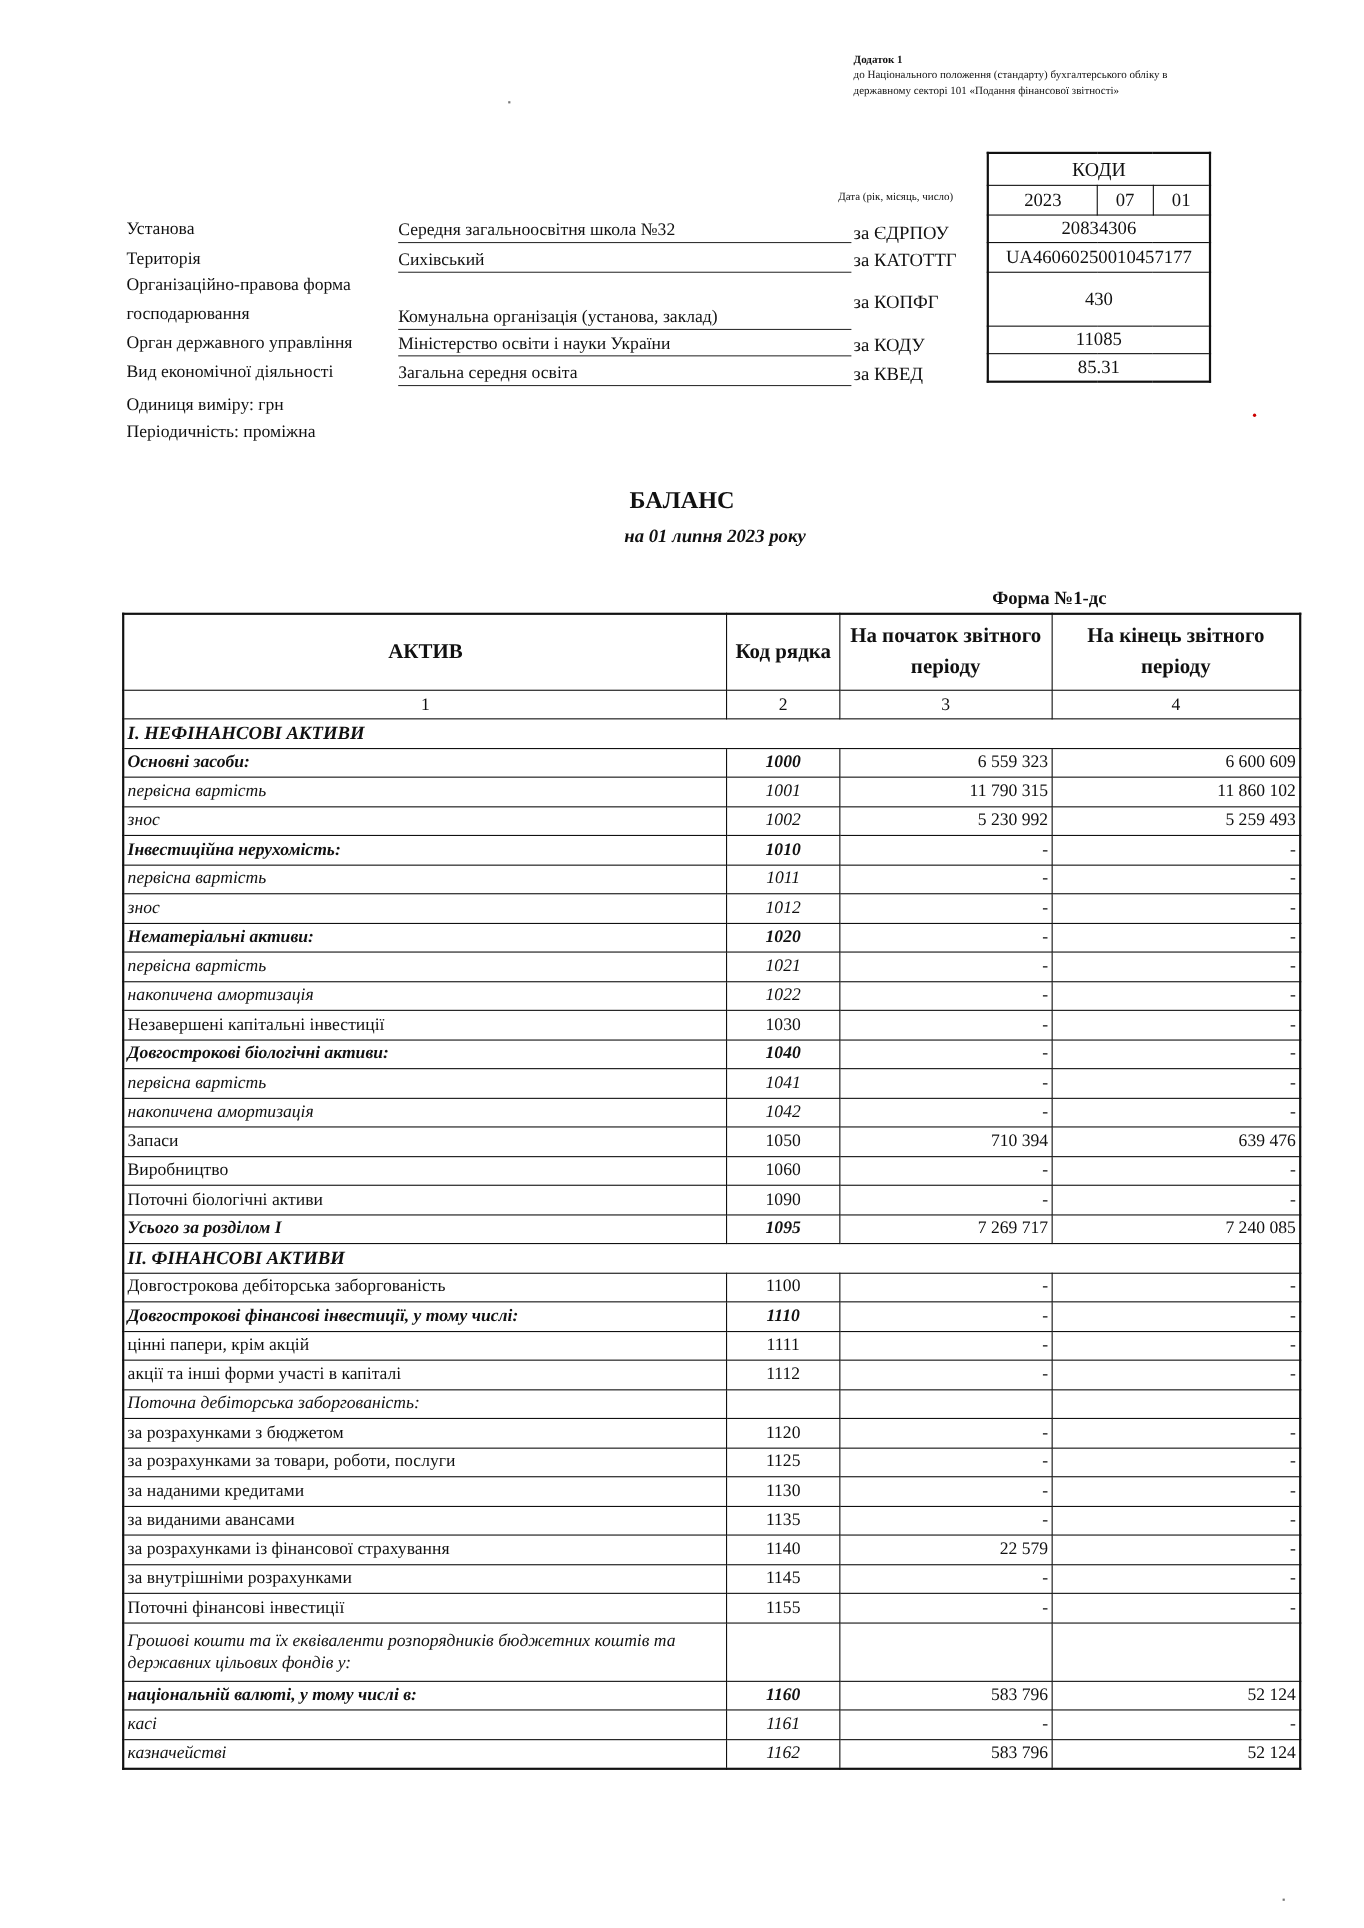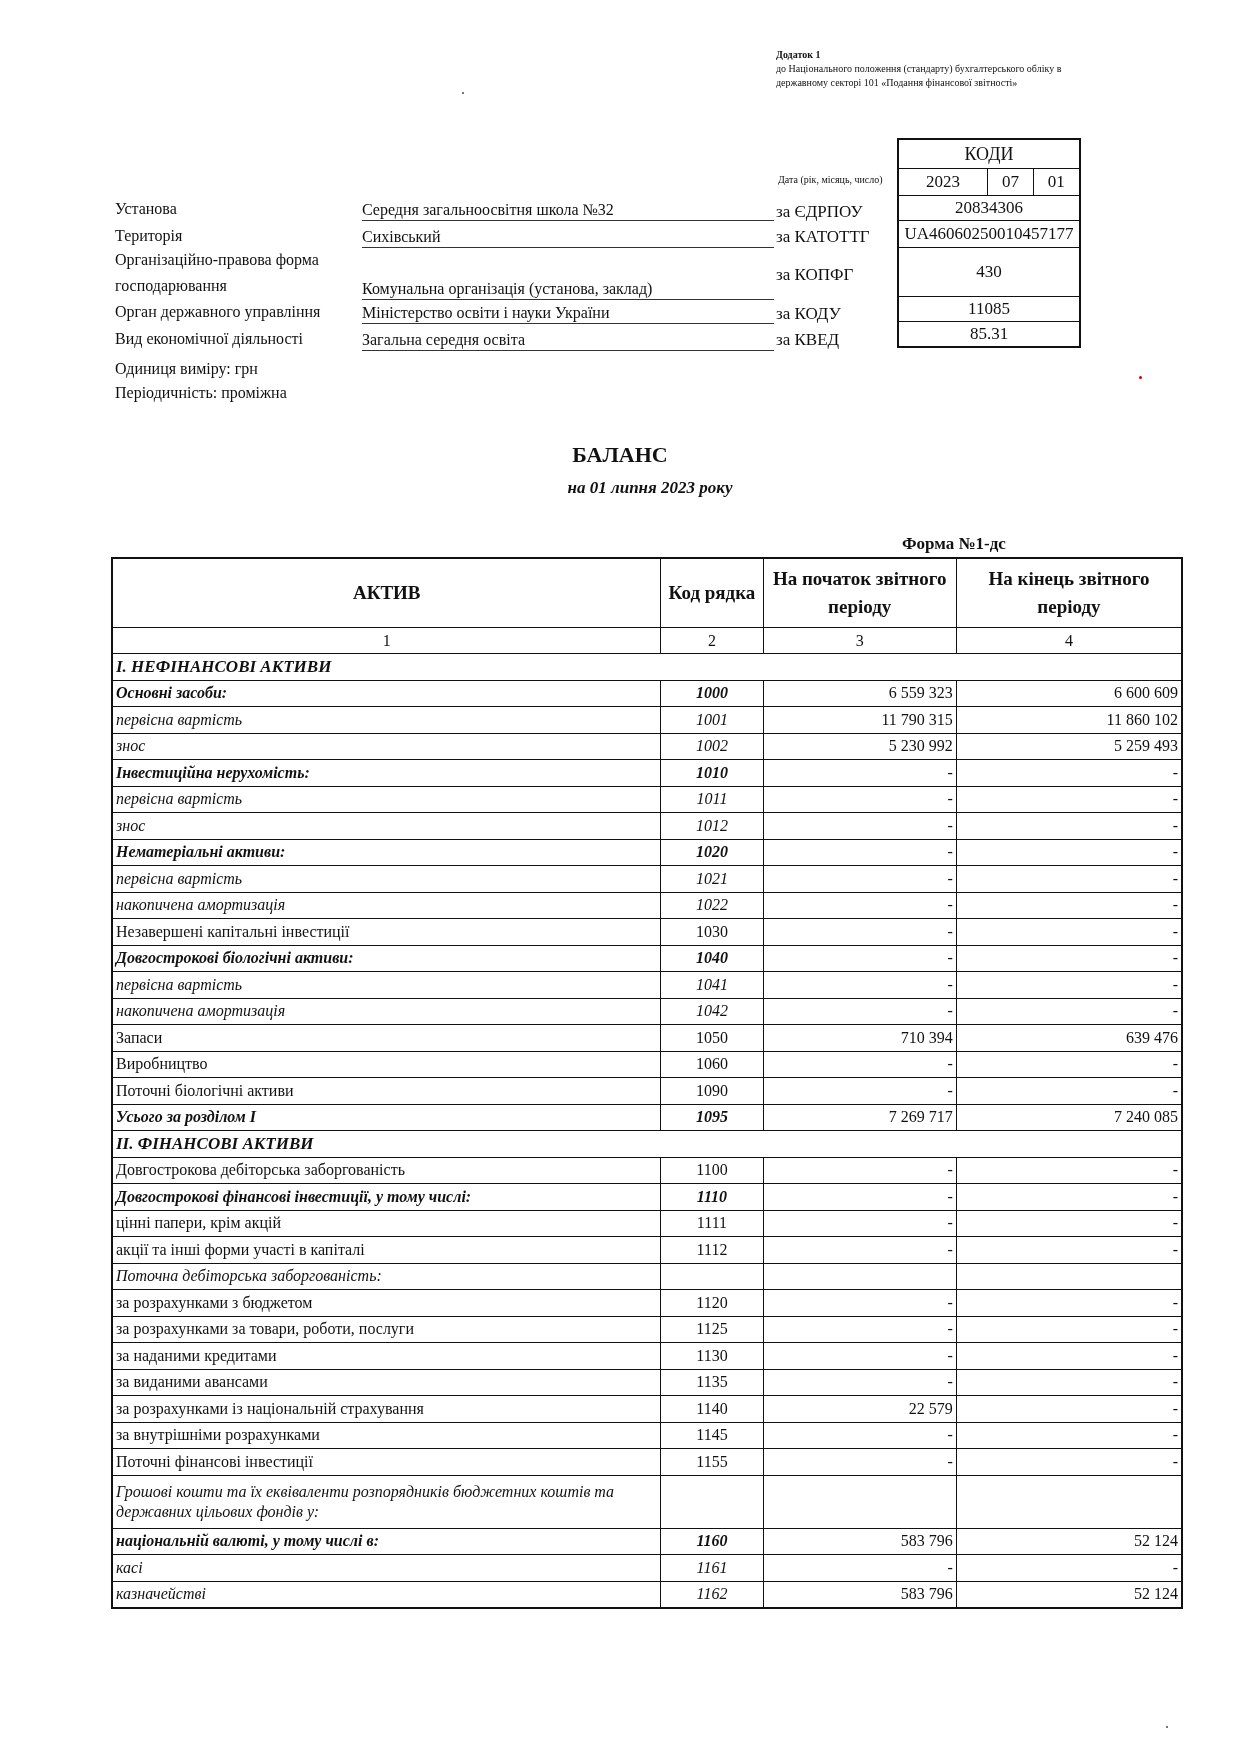--- a/index.html
+++ b/index.html
@@ -4,31 +4,31 @@
 <style>
   html, body { margin: 0; padding: 0; background: #ffffff; }
   body { width: 1240px; height: 1753px; position: relative; overflow: hidden;
          font-family: "Liberation Serif", "DejaVu Serif", serif; color: #111; }
   .appendix { position: absolute; left: 776px; top: 48px; width: 330px; font-size: 10px; line-height: 14px; }
   .appendix .title { font-weight: bold; }
   .stray-dot { position: absolute; width: 2px; height: 2px; background: #777; }
   .red-dot { position: absolute; width: 3px; height: 3px; background: #c00; border-radius: 50%; }
 
   
-  .codes { position: absolute; left: 897px; top: 138px; width: 184px; border: 2px solid #111; border-collapse: collapse; }
+  .codes { position: absolute; left: 897px; top: 138px; width: 204px; border: 2px solid #111; border-collapse: collapse; }
   .codes td { border: 1.5px solid #111; text-align: center; font-size: 17px; padding: 0; }
   .codes .hdr td { height: 28px; font-size: 18px; }
   .codes .date td { height: 26px; }
   .codes .r1 td { height: 24px; }
   .codes .r2 td { height: 26px; }
   .codes .r3 td { height: 48px; }
   .codes .r4 td { height: 24px; }
   .codes .r5 td { height: 24px; }
 
-  .date-label { position: absolute; left: 762px; top: 174px; font-size: 10px; margin-left: 16px; }
+  .date-label { position: absolute; left: 762px; top: 174px; font-size: 10px; }
   .za { position: absolute; left: 776px; font-size: 17px; }
 
   
   .info-label { position: absolute; left: 115px; font-size: 16px; }
   .info-value { position: absolute; left: 362px; width: 412px; font-size: 16px; border-bottom: 1px solid #333; height: 21px; line-height: 21px; }
 
   .unit { position: absolute; left: 115px; font-size: 16px; }
 
   .title-main { position: absolute; left: 0; width: 1240px; top: 442px; text-align: center; font-weight: bold; font-size: 22px; }
   .title-sub { position: absolute; left: 0; width: 1240px; top: 478px; text-align: center; font-weight: bold; font-style: italic; font-size: 17px; margin-left: 30px; }
@@ -291,21 +291,21 @@
         <td class="val">-</td>
         <td class="val">-</td>
       </tr>
       <tr>
         <td class="label">за виданими авансами</td>
         <td class="code">1135</td>
         <td class="val">-</td>
         <td class="val">-</td>
       </tr>
       <tr>
-        <td class="label">за розрахунками із національній страхування</td>
+        <td class="label">за розрахунками із фінансової страхування</td>
         <td class="code">1140</td>
         <td class="val">22 579</td>
         <td class="val">-</td>
       </tr>
       <tr>
         <td class="label">за внутрішніми розрахунками</td>
         <td class="code">1145</td>
         <td class="val">-</td>
         <td class="val">-</td>
       </tr>

